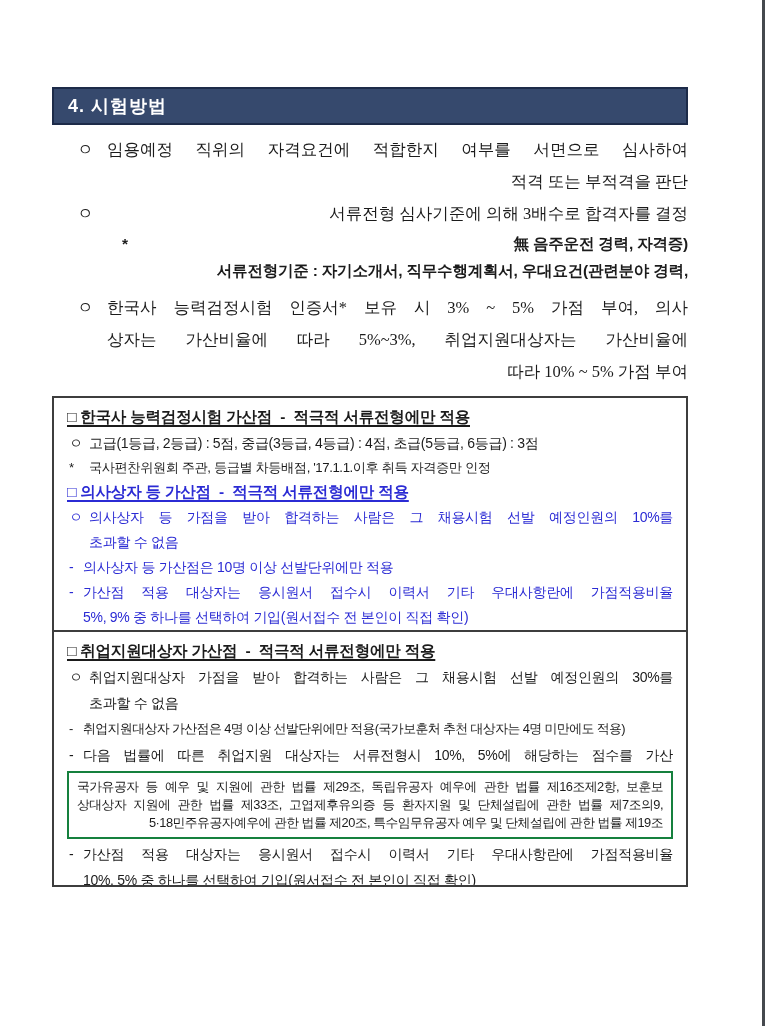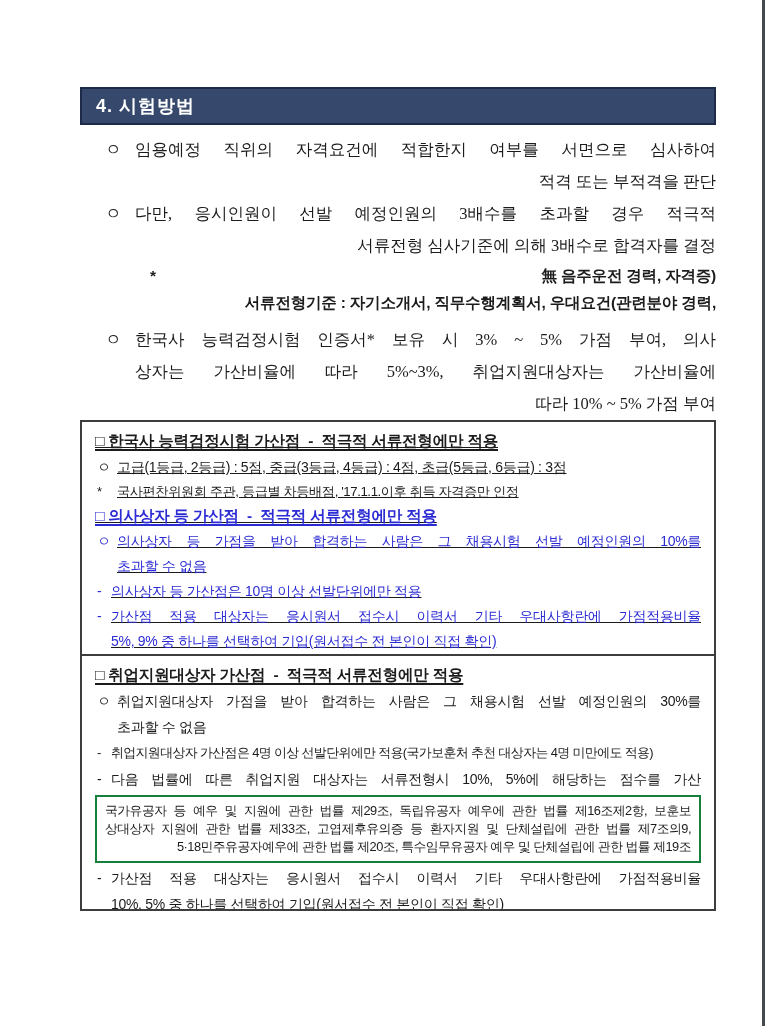--- a/index.html
+++ b/index.html
@@ -6,21 +6,21 @@
   body{
     width:768px;height:1026px;position:relative;background:#ffffff;
     font-family:"Liberation Serif","DejaVu Serif",serif;
     color:#1b1b1b;overflow:hidden;
   }
   .scan-line{
     position:absolute;top:0;left:762px;width:3px;height:1026px;
     background:#45494e;
   }
   .page{
-    position:absolute;left:80px;top:87px;width:636px;
+    position:absolute;left:52px;top:87px;width:636px;
   }
   .section-bar{
     box-sizing:border-box;width:100%;height:38px;background:#36496d;
     border:2px solid #1d2b49;display:flex;align-items:center;
     padding-left:14px;
   }
   .section-bar .t{
     color:#ffffff;font-weight:bold;font-size:18px;
     font-family:"Liberation Sans","DejaVu Sans",sans-serif;
     letter-spacing:1px;
@@ -40,21 +40,21 @@
     font-weight:bold;font-size:15.5px;line-height:27px;letter-spacing:-.2px;
   }
   .note .mk{position:absolute;left:70px;top:0;line-height:27px;}
   .note .ln{min-height:27px;}
 
   .bigbox{
     box-sizing:border-box;width:100%;border:2px solid #3d3d3d;
     font-family:"Liberation Sans","DejaVu Sans",sans-serif;
     padding:6px 13px 4px 13px;
   }
-  .boxA{height:236px;overflow:hidden;text-decoration:underline;}
+  .boxA{margin-top:8px;height:236px;overflow:hidden;}
   .boxB{margin-top:-2px;height:257px;overflow:hidden;}
   .hd{
     font-weight:bold;font-size:15.5px;line-height:26px;white-space:pre-wrap;
     text-decoration:underline;text-underline-offset:3px;text-decoration-thickness:1.5px;
     letter-spacing:-.2px;
   }
   .hd.blue{color:#2b2bd4;}
   .bxln{position:relative;padding-left:22px;font-size:14px;line-height:26px;letter-spacing:-.3px;}
   .bxln .mk{position:absolute;left:2px;top:0;}
   .bxln.dash{padding-left:16px;}
@@ -83,21 +83,20 @@
   <div class="bullets">
 
     <div class="bullet">
       <span class="mk">ㅇ</span>
       <div class="ln j">임용예정 직위의 자격요건에 적합한지 여부를 서면으로 심사하여</div>
       <div class="ln">적격 또는 부적격을 판단</div>
     </div>
 
     <div class="bullet">
       <span class="mk">ㅇ</span>
-      <div class="ln j">다만, 응시인원이 선발 예정인원의 3배수를 초과할 경우 적극적</div>
       <div class="ln">서류전형 심사기준에 의해 3배수로 합격자를 결정</div>
     </div>
 
     <div class="note">
       <span class="mk">*</span>
       <div class="ln">無 음주운전 경력, 자격증)</div>
       <div class="ln">서류전형기준 : 자기소개서, 직무수행계획서, 우대요건(관련분야 경력,</div>
     </div>
 
     <div class="bullet gap">

